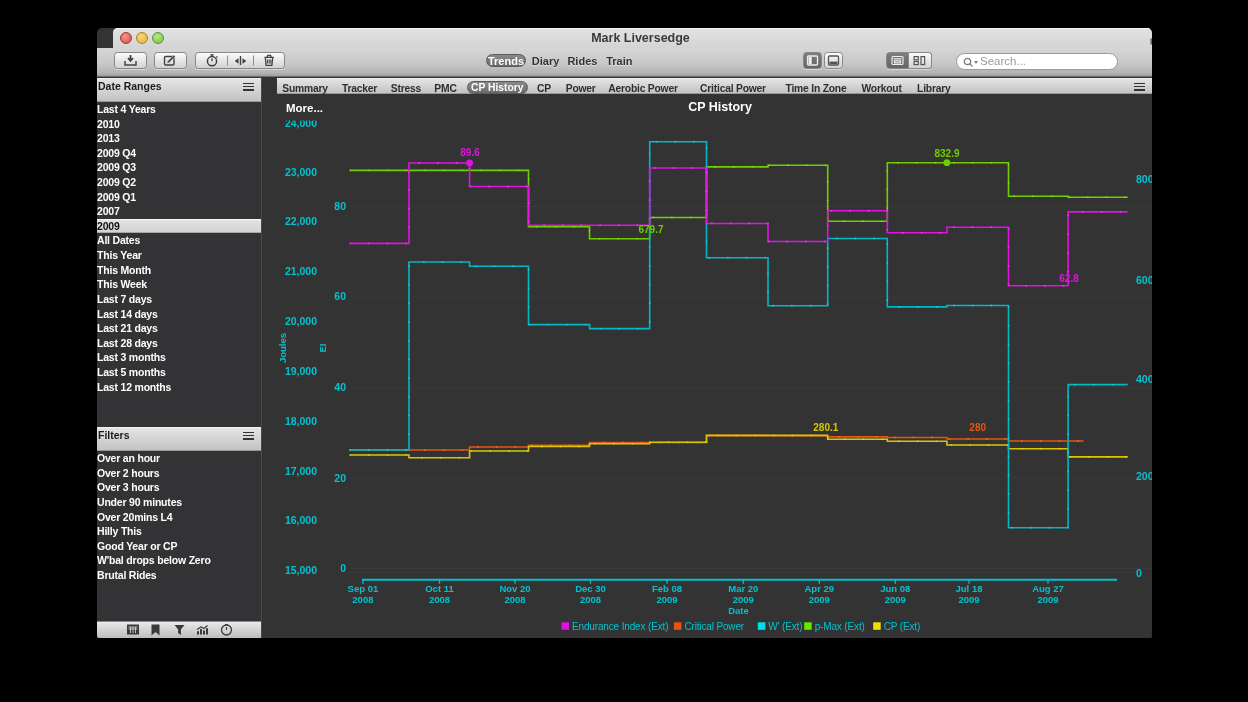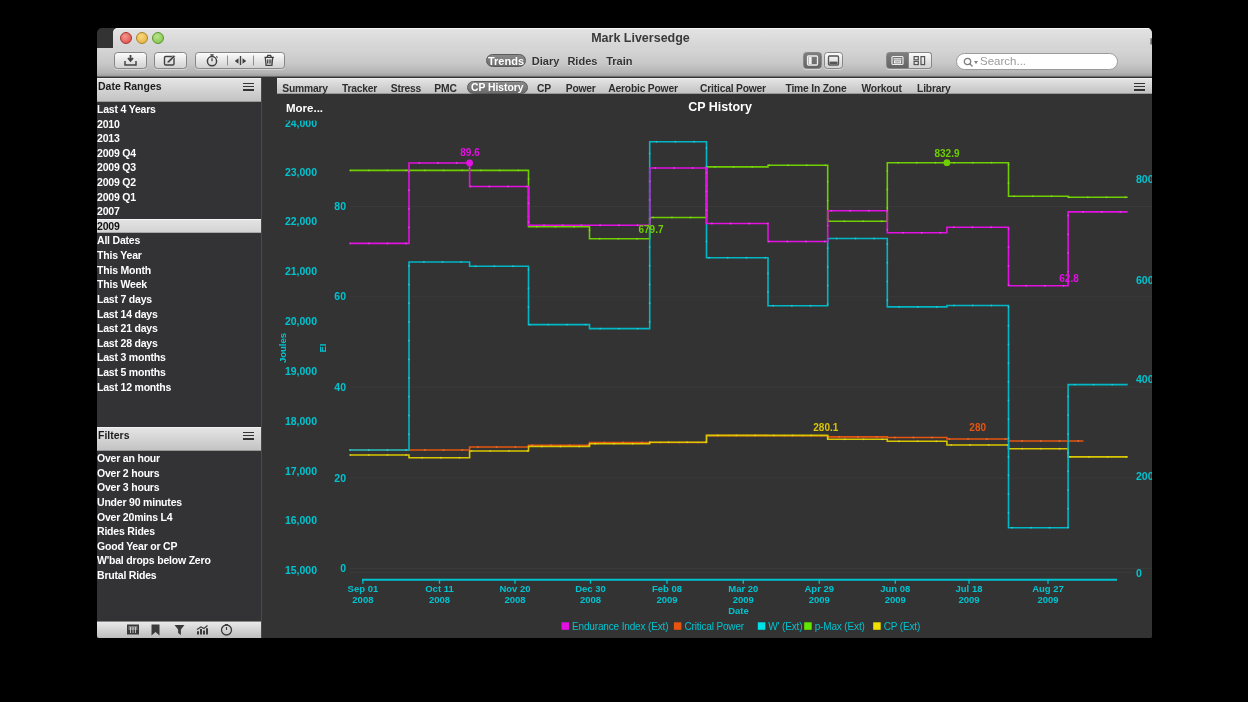--- a/index.html
+++ b/index.html
@@ -164,21 +164,21 @@
       <div class="shead" style="margin-top:33px;">Filters<span class="burger">
             <i></i>
             <i></i>
             <i></i>
           </span></div>
       <div class="row">Over an hour</div>
 <div class="row">Over 2 hours</div>
 <div class="row">Over 3 hours</div>
 <div class="row">Under 90 minutes</div>
 <div class="row">Over 20mins L4</div>
-<div class="row">Rides Rides</div>
+<div class="row">Hilly This</div>
 <div class="row">Good Year or CP</div>
 <div class="row">W'bal drops below Zero</div>
 <div class="row">Brutal Rides</div>
       <div id="sidebottom">
         <svg width="165" height="16" viewBox="0 0 165 16">
             <g transform="translate(2.5,0)" stroke="#3a3a3a" fill="none">
           <rect x="28" y="3" width="11" height="9" fill="#3a3a3a"></rect>
           <path d="M29 5h9M29 7h9M31 5v6M33.5 5v6M36 5v6" stroke="#ddd" stroke-width=".8"></path>
           <path d="M52 2.5h8v11l-4-3.5-4 3.5z" fill="#3a3a3a" stroke="none"></path>
           <path d="M75 3h10l-3.6 4.5V13l-2.8-2V7.5z" fill="#3a3a3a" stroke="none"></path>

